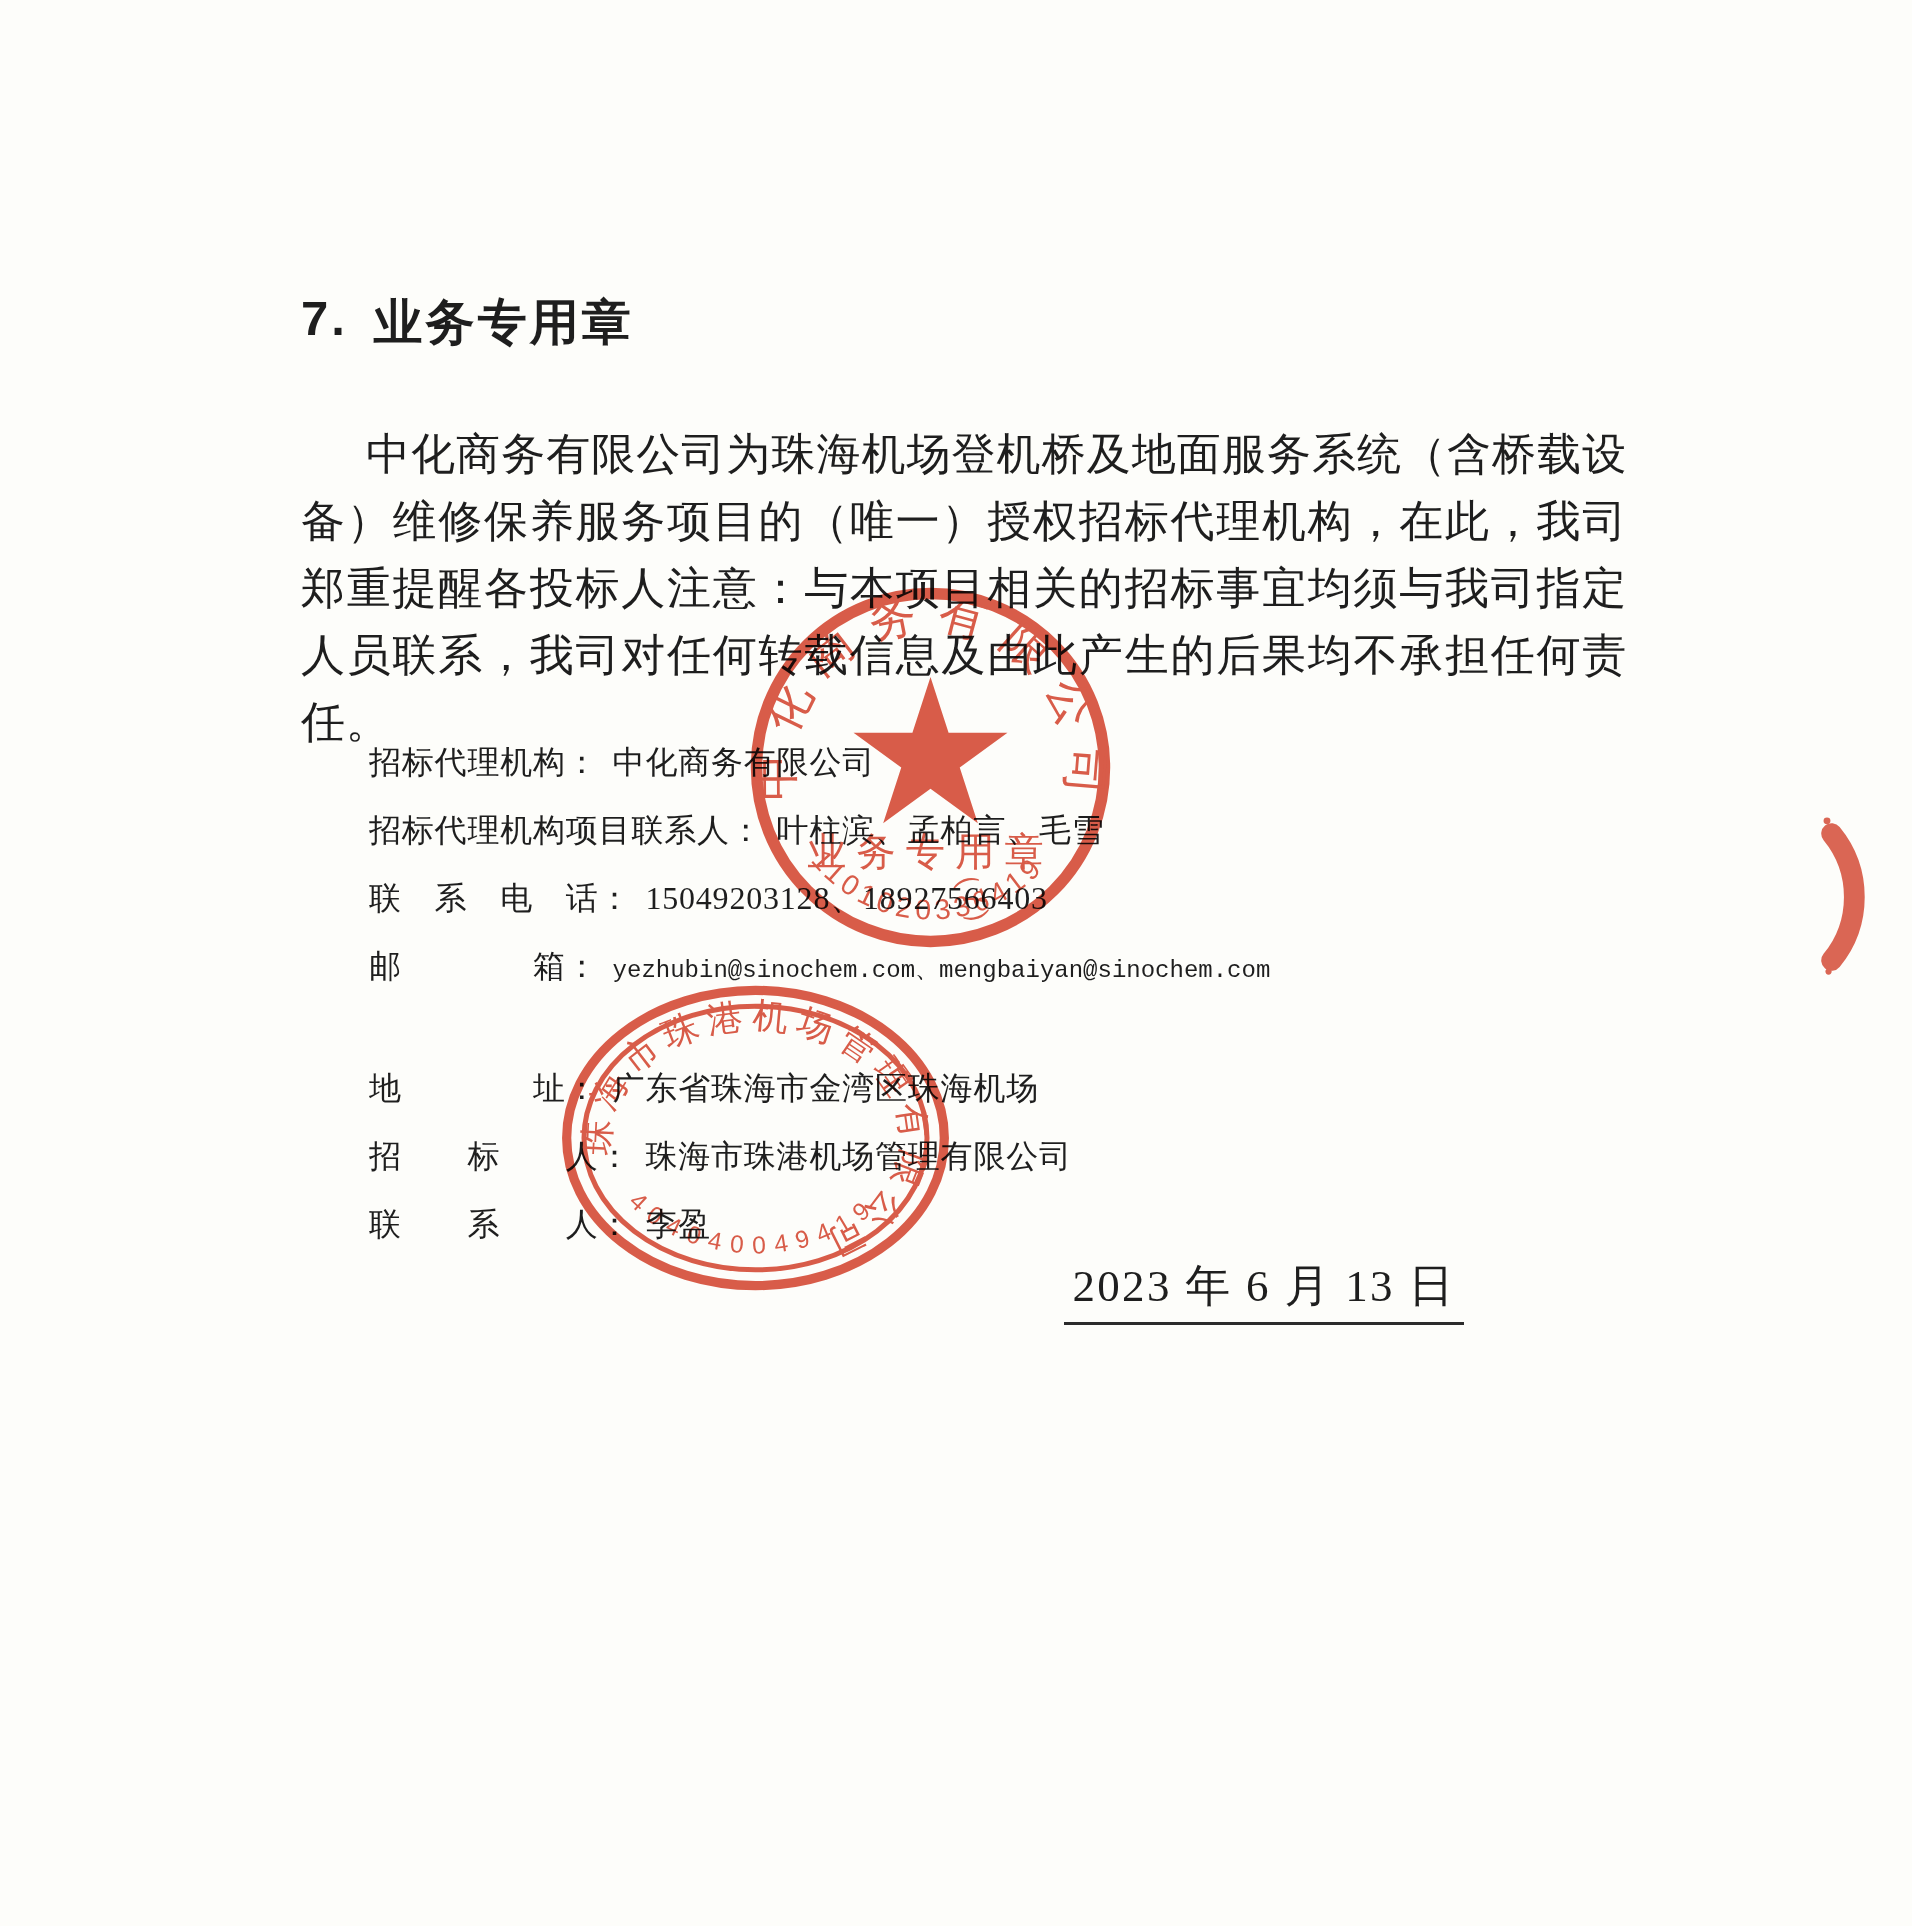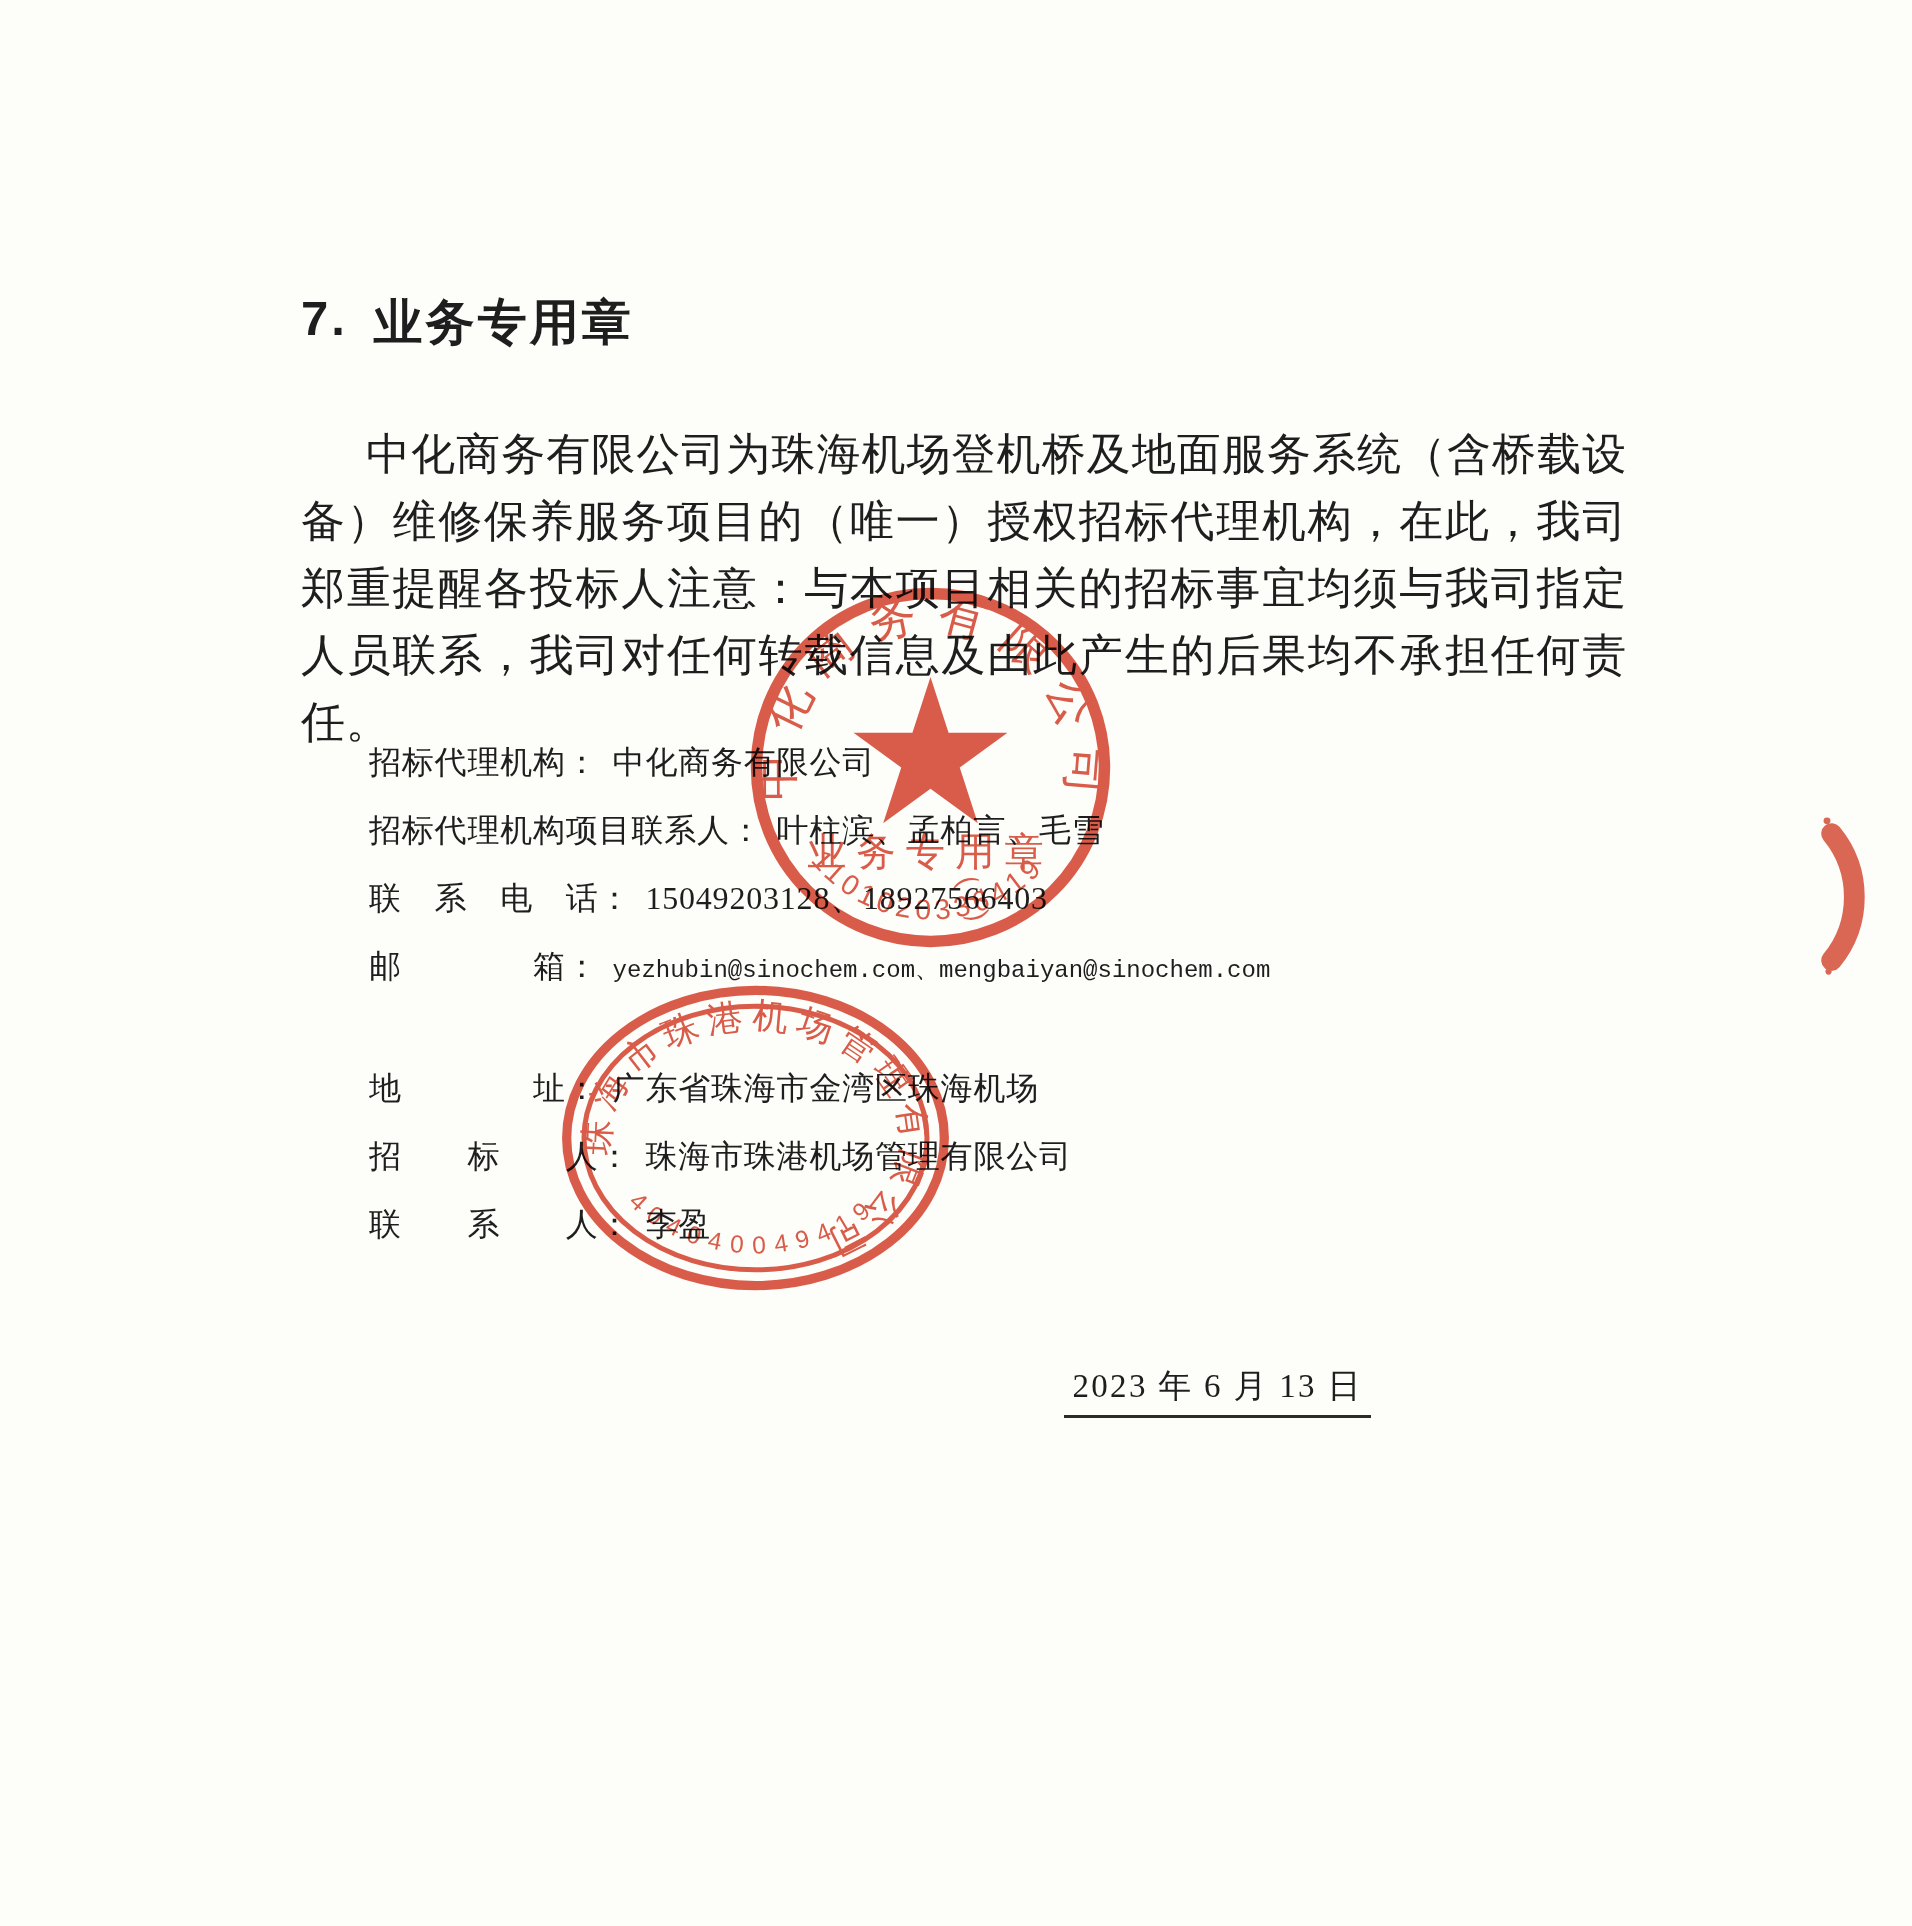--- a/index.html
+++ b/index.html
@@ -19,22 +19,22 @@
     text-align:justify; text-indent:65px;
   }
   .rows { position:absolute; left:369px; }
   #agency-rows { top:728px; }
   #bidder-rows { top:1054px; }
   .row { height:68px; line-height:68px; font-size:32px; }
   .row .lbl { letter-spacing:0.8px; }
   .row .val { padding-left:14px; letter-spacing:0.8px; }
   .row .val.mono { font-family:"Liberation Mono", monospace; font-size:24px; letter-spacing:0; }
   .date {
-    position:absolute; left:1064px; top:1364px;
-    font-size:33px; letter-spacing:2.3px;
+    position:absolute; left:1064px; top:1256px;
+    font-size:45px; letter-spacing:2.3px;
     padding:0 8.5px 6.2px 8.5px; border-bottom:3.1px solid #2b2b2b;
   }
   .stamp { position:absolute; mix-blend-mode:multiply; opacity:0.87; }
   #sinochem-seal { left:740px; top:577px; }
   #airport-seal  { left:557px; top:980px; }
   #edge-mark     { left:1817px; top:816px; opacity:0.82; }
   svg text { font-family:"Liberation Sans", sans-serif; }
 </style>
 </head>
 <body>

